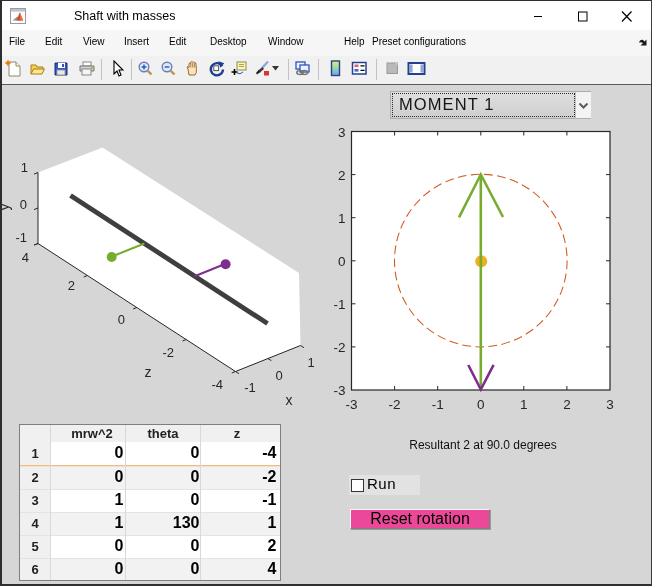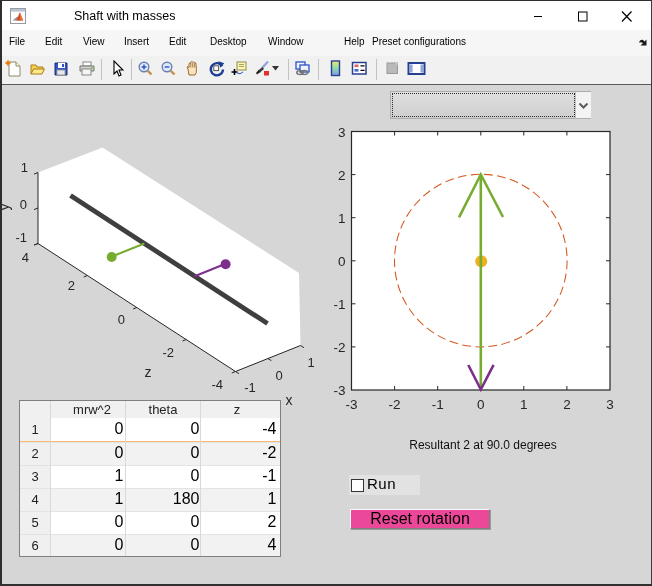--- a/index.html
+++ b/index.html
@@ -31,22 +31,22 @@
   
   #runpatch{position:absolute;left:349px;top:475px;width:71px;height:20px;background:#e2e2e2;z-index:5;}
   #runbox{position:absolute;left:2px;top:4px;width:11px;height:11px;background:#fff;border:1px solid #333;}
   #runlab{position:absolute;left:18px;top:0px;font-size:15px;color:#000;letter-spacing:0.5px;}
   
   #resetbtn{position:absolute;left:350px;top:509px;width:138px;height:18px;background:#ec4899;
       border:1px solid;border-color:#f8f8f8 #808080 #808080 #f8f8f8;
       box-shadow:1px 1px 0 #9a9a9a;z-index:5;
       text-align:center;font-size:16px;color:#000;line-height:18px;}
   
-  #tbl{overflow:hidden;position:absolute;left:19px;top:400px;width:259.5px;height:155px;
-      border:1px solid #7f7f7f;background:#fdba74;z-index:5;font-size:16px;color:#000;}
+  #tbl{overflow:hidden;position:absolute;left:19px;top:424px;width:259.5px;height:155px;
+      border:1px solid #7f7f7f;background:#fdba74;z-index:5;font-size:16px;color:#000;font-weight:bold;}
   .hrow{position:absolute;left:0;top:0;width:259.5px;height:17px;background:#f0f0f0;
       border-bottom:1px solid #d5d5d5;}
   .hc{position:absolute;top:1px;font-size:13px;color:#222;text-align:center;}
   .rnum{position:absolute;left:0;width:30px;background:#f0f0f0;text-align:center;
       font-size:13px;color:#222;border-right:1px solid #d5d5d5;}
   .trow{position:absolute;left:0;width:259.5px;height:23.2px;}
   .c1{position:absolute;top:2px;left:31px;width:72.5px;text-align:right;}
   .c2{position:absolute;top:2px;left:106px;width:73.5px;text-align:right;}
   .c3{position:absolute;top:2px;left:181px;width:75.5px;text-align:right;}
   .vln{position:absolute;top:0;width:1px;height:155px;background:#d9d9d9;}
@@ -276,20 +276,21 @@
         <text x="345.5" y="265.8" text-anchor="end">0</text>
         <text x="345.5" y="308.8" text-anchor="end">-1</text>
         <text x="345.5" y="351.9" text-anchor="end">-2</text>
         <text x="345.5" y="395" text-anchor="end">-3</text>
       </g>
     </g>
   </svg>
 
   <div id="dd">
     <div id="ddfocus"></div>
+    <span id="ddtext">MOMENT 1</span>
     <div id="ddarr">
       <svg width="15" height="26">
         <path d="M3.5 11.5 L7.5 15.5 L11.5 11.5" fill="none" stroke="#5a5a5a" stroke-width="2"></path>
       </svg>
     </div>
   </div>
   <div id="res">Resultant 2 at 90.0 degrees</div>
   <div id="runpatch">
     <div id="runbox"></div>
     <span id="runlab">Run</span>
@@ -316,21 +317,21 @@
     </div>
     <div class="trow" style="top:63.7px;background:#ffffff">
       <span class="rnum" style="top:0;height:23.2px;line-height:23.2px">3</span>
       <span class="c1">1</span>
       <span class="c2">0</span>
       <span class="c3">-1</span>
     </div>
     <div class="trow" style="top:86.9px;background:#f2f2f2">
       <span class="rnum" style="top:0;height:23.2px;line-height:23.2px">4</span>
       <span class="c1">1</span>
-      <span class="c2">180</span>
+      <span class="c2">130</span>
       <span class="c3">1</span>
     </div>
     <div class="trow" style="top:110.1px;background:#ffffff">
       <span class="rnum" style="top:0;height:23.2px;line-height:23.2px">5</span>
       <span class="c1">0</span>
       <span class="c2">0</span>
       <span class="c3">2</span>
     </div>
     <div class="trow" style="top:133.3px;background:#f2f2f2">
       <span class="rnum" style="top:0;height:23.2px;line-height:23.2px">6</span>

